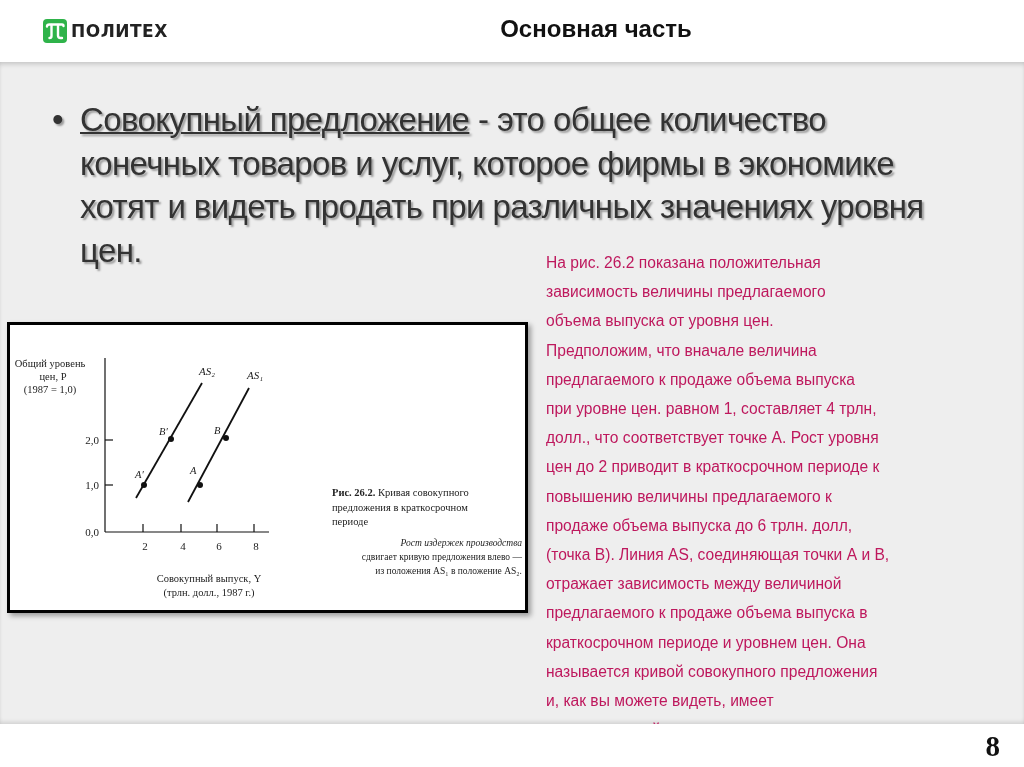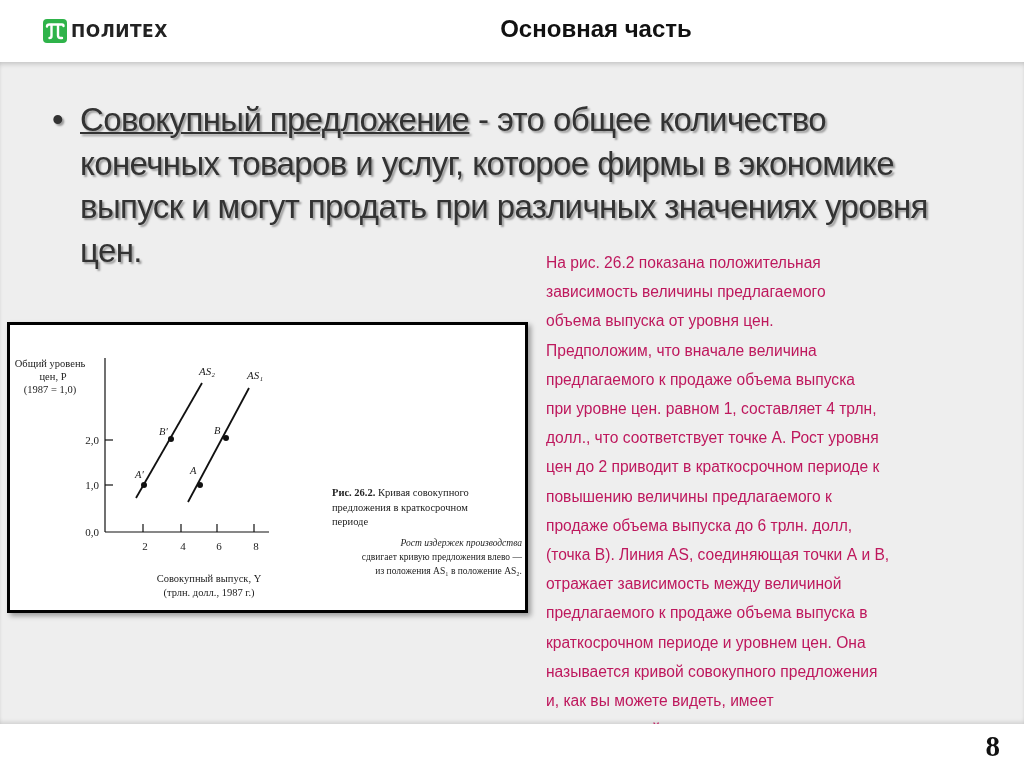--- a/index.html
+++ b/index.html
@@ -71,21 +71,21 @@
     <span class="logo-text">ПОЛИТЕХ</span>
   </div>
   <div class="title">Основная часть</div>
 </div>
 
 <div class="content">
 </div>
 
 <div class="bullet-block">
   <span class="bullet-dot">•</span>
-  <span class="bullet-text"><span class="term">Совокупный предложение</span><span> - это общее количество конечных товаров и услуг, которое фирмы в экономике выпуск и могут продать при различных значениях уровня цен.</span></span>
+  <span class="bullet-text"><span class="term">Совокупный предложение</span><span> - это общее количество конечных товаров и услуг, которое фирмы в экономике хотят и видеть продать при различных значениях уровня цен.</span></span>
 </div>
 
 <div class="figure-box">
   <svg width="521" height="291" viewBox="0 0 521 291" font-family="Liberation Serif, serif">
 
     <line x1="98" y1="36" x2="98" y2="210" stroke="#111" stroke-width="1.2"></line>
     <line x1="98" y1="210" x2="262" y2="210" stroke="#111" stroke-width="1.2"></line>
 
     <line x1="98" y1="163" x2="106" y2="163" stroke="#111" stroke-width="1.2"></line>
     <line x1="98" y1="118" x2="106" y2="118" stroke="#111" stroke-width="1.2"></line>

